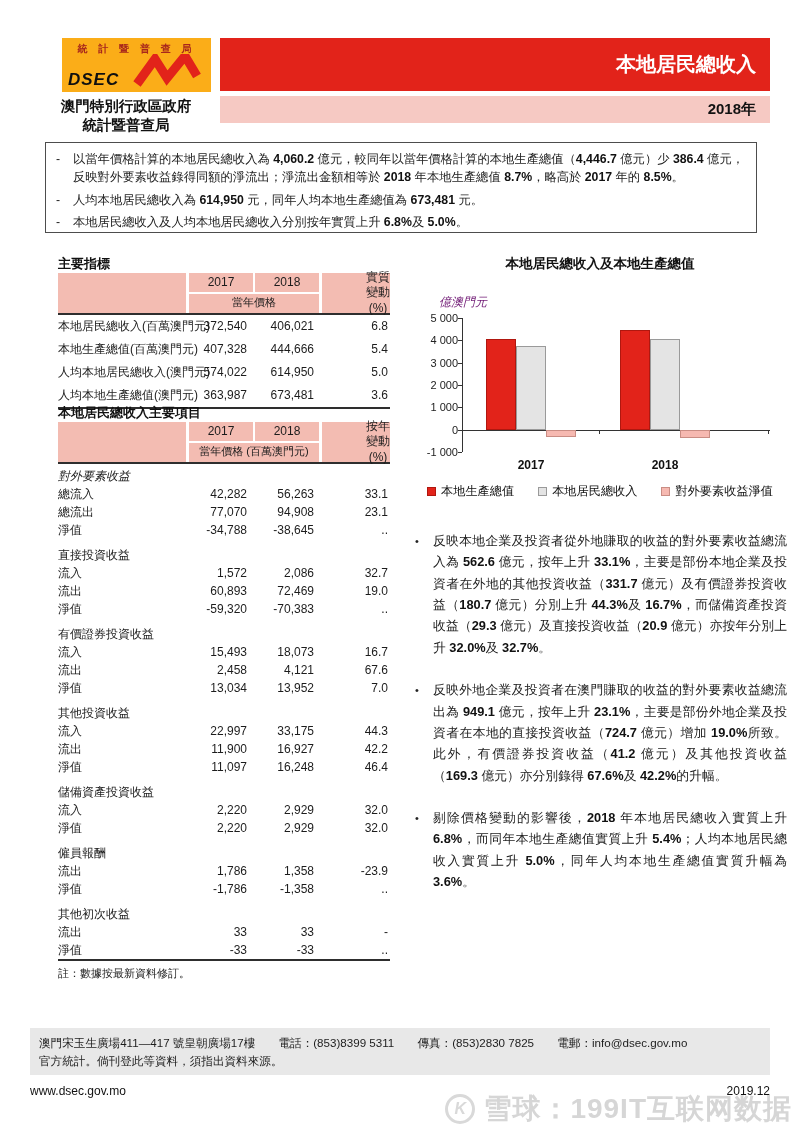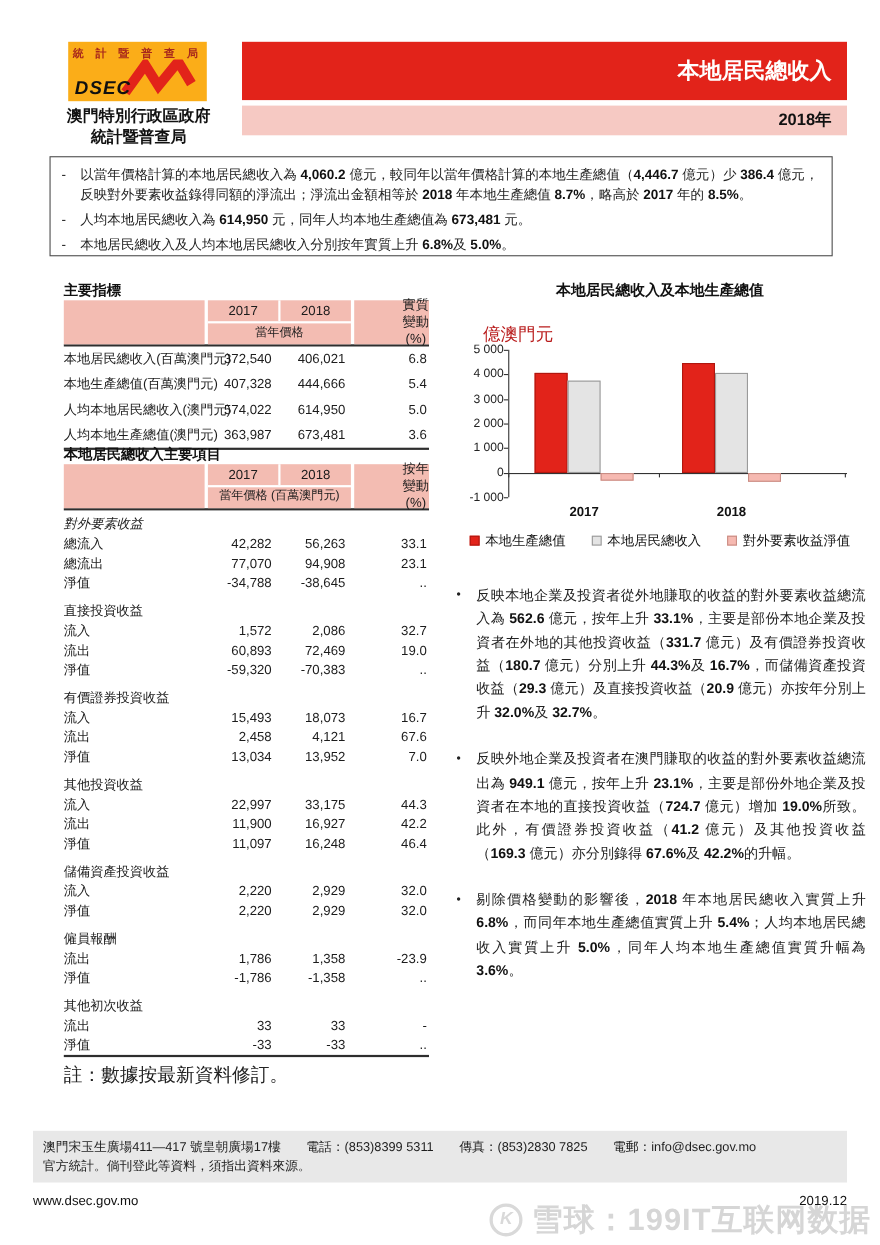--- a/index.html
+++ b/index.html
@@ -1,21 +1,21 @@
 <!DOCTYPE html>
 <html><head>
 <meta charset="utf-8">
 <style>
   * { margin:0; padding:0; box-sizing:border-box; }
   html,body { background:#fff; }
   body { font-family:"Liberation Sans", sans-serif; }
   .page { position:relative; width:800px; height:1132px; background:#ffffff; color:#1a1a1a; overflow:hidden; margin:0 auto; }
 
   
-  .logo-box { position:absolute; left:62px; top:38px; width:126px; height:54px; background:#fbad18; }
+  .logo-box { position:absolute; left:62px; top:38px; width:149px; height:54px; background:#fbad18; }
   .logo-top { position:absolute; top:4px; left:0; right:0; text-align:center; font-size:10px; font-weight:bold; color:#a8271c; letter-spacing:4px; white-space:nowrap; }
   .logo-dsec { position:absolute; left:6px; bottom:2px; font-style:italic; font-weight:bold; font-size:17px; color:#101010; letter-spacing:1px; }
   .logo-bolt { position:absolute; right:6px; bottom:4px; }
   .org { position:absolute; left:30px; top:97px; width:192px; text-align:center; font-weight:bold; font-size:14.5px; line-height:1.3; color:#111; }
   .banner-red { position:absolute; left:220px; top:38px; width:550px; height:53px; background:#e2231a; color:#fff; font-size:20px; font-weight:bold; display:flex; align-items:center; justify-content:flex-end; padding-right:14px; }
   .banner-pink { position:absolute; left:220px; top:96px; width:550px; height:27px; background:#f6c9c3; color:#111; font-size:15px; font-weight:bold; display:flex; align-items:center; justify-content:flex-end; padding-right:14px; }
 
   
   .summary-box { position:absolute; left:45px; top:142px; width:712px; height:91px; border:1px solid #4d4d4d; padding:7px 12px 0 10px; }
   .summary-item { display:flex; font-size:12.3px; line-height:1.5; margin-bottom:4px; color:#222; }
@@ -36,26 +36,26 @@
   .hy-row2 { height:17px; text-align:center; line-height:16px; font-size:11px; }
   .head-chg { position:absolute; left:264px; top:0; width:68px; height:40px; background:#f3bcb2; display:flex; flex-direction:column; align-items:center; justify-content:center; line-height:1.3; font-size:12px;padding-left:44px; }
   .tbl-rule { border-top:2px solid #2e2e2e; }
   .trow { display:grid; grid-template-columns:128px 60px 64px 71px; column-gap:3px; }
   .trow .c0 { text-align:left; white-space:nowrap; }
   .trow .num { text-align:right; padding-right:2px; font-variant-numeric:tabular-nums; }
   .ki .trow { height:23px; line-height:23px; }
   .mi .trow { height:18px; line-height:18px; }
   .mi .sec { height:18px; line-height:18px; margin-top:7px; font-size:12px; }
   .mi .first-sec { margin-top:3px;font-style:italic; }
-  .tbl-note { margin-top:5px; font-size:17px; color:#222; }
+  .tbl-note { margin-top:5px; font-size:11px; color:#222; }
 
   
   .chart { position:absolute; left:415px; top:255px; width:370px; height:275px; }
   .chart-title { text-align:center; font-weight:bold; font-size:13.5px; color:#111; }
-  .chart-unit { position:absolute; left:24px; top:39px; font-size:16px; color:#b91c1c; }
+  .chart-unit { position:absolute; left:24px; top:39px; font-size:12px; color:#701a75;font-style:italic; }
   .plot { position:absolute; left:47px; top:63px; width:308px; height:134px; }
   .yaxis { position:absolute; left:0; top:0; height:134px; width:1px; background:#333; }
   .xaxis { position:absolute; left:0; width:308px; height:1px; background:#333; }
   .ytick { position:absolute; width:4px; height:1px; background:#333; left:-4px; }
   .ylab { position:absolute; left:-48px; width:44px; text-align:right; font-size:11px; color:#222; }
   .xtick { position:absolute; width:1px; height:4px; background:#333; }
   .bar { position:absolute; width:30px; }
   .catlab { position:absolute; top:140px; width:90px; text-align:center; font-size:12px; font-weight:bold; color:#111; }
   .legend { position:absolute; left:0; right:0; top:228px; display:flex; justify-content:center; gap:24px; align-items:center; font-size:12.2px; color:#111; }
   .leg-item { display:flex; align-items:center; }

